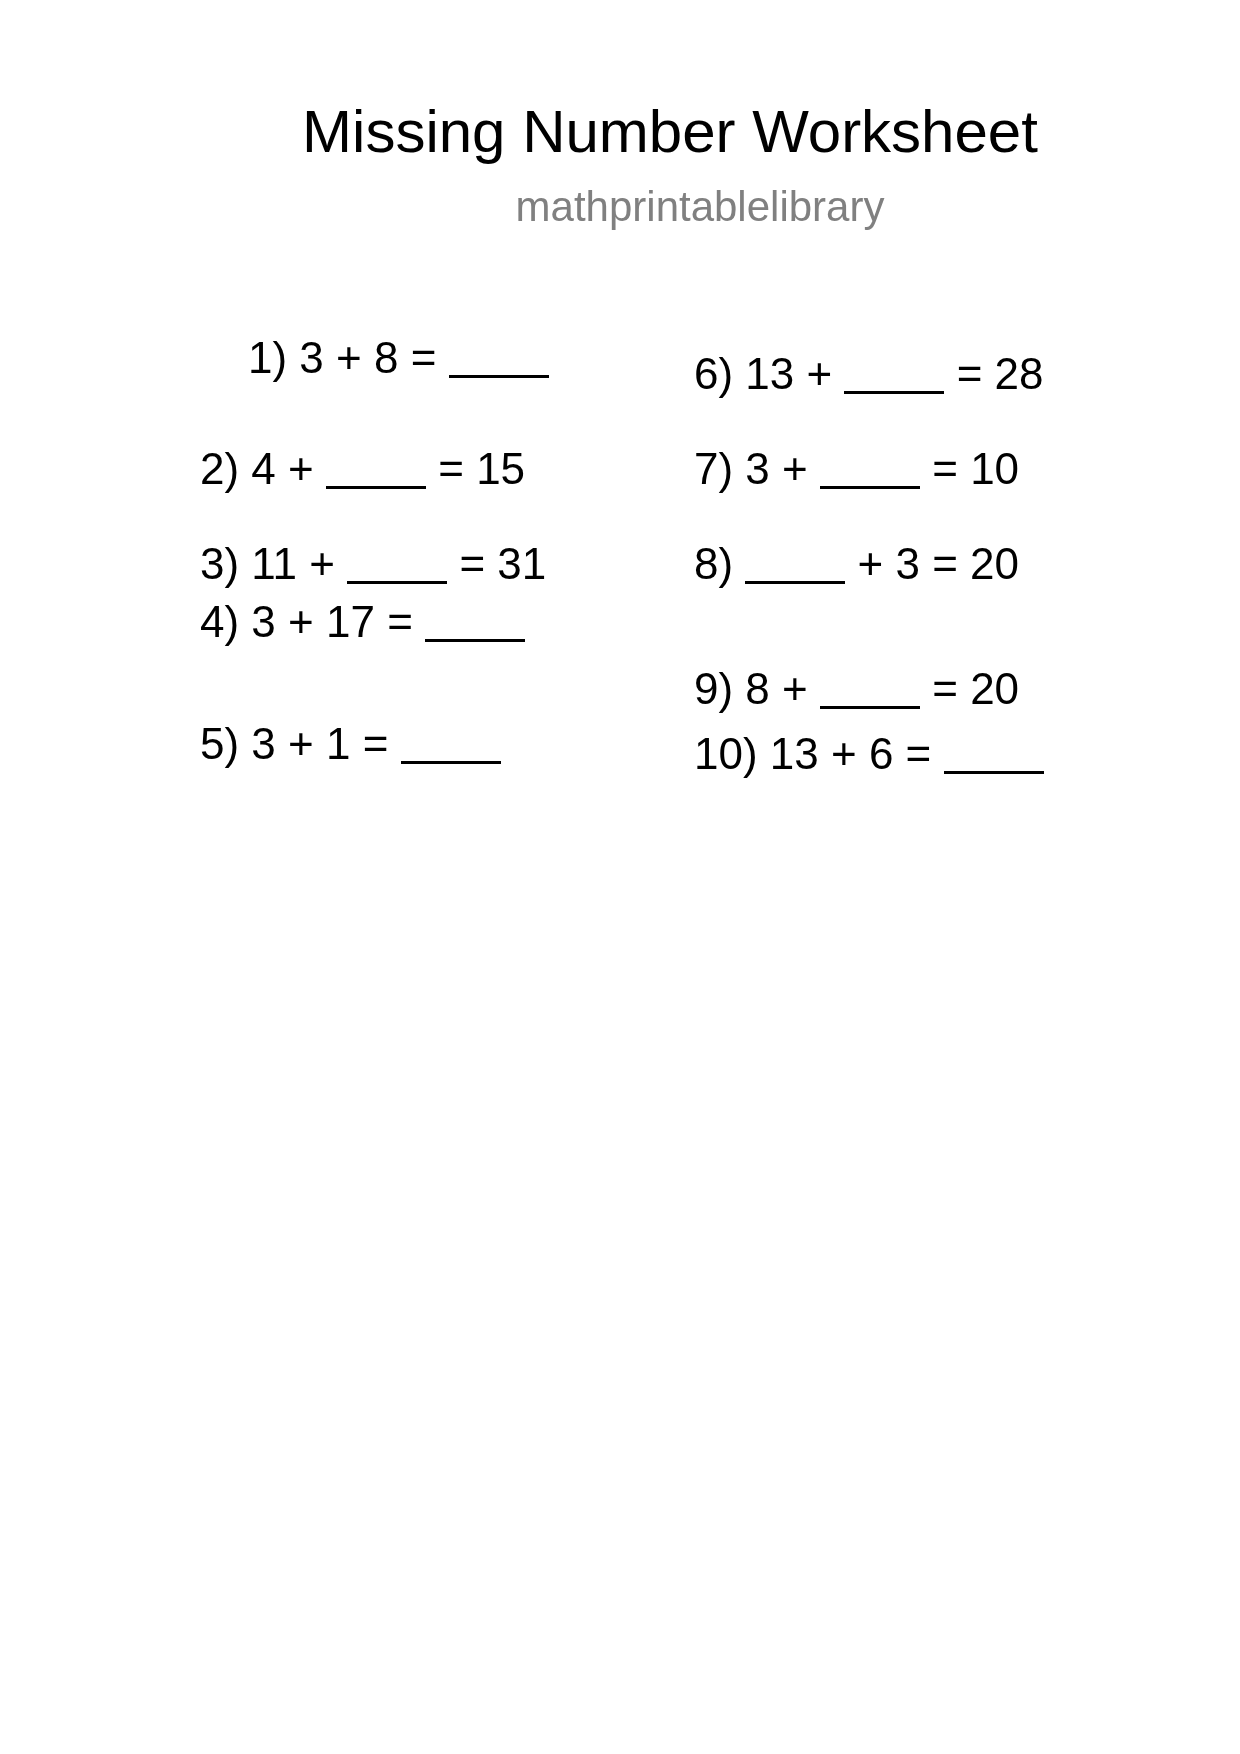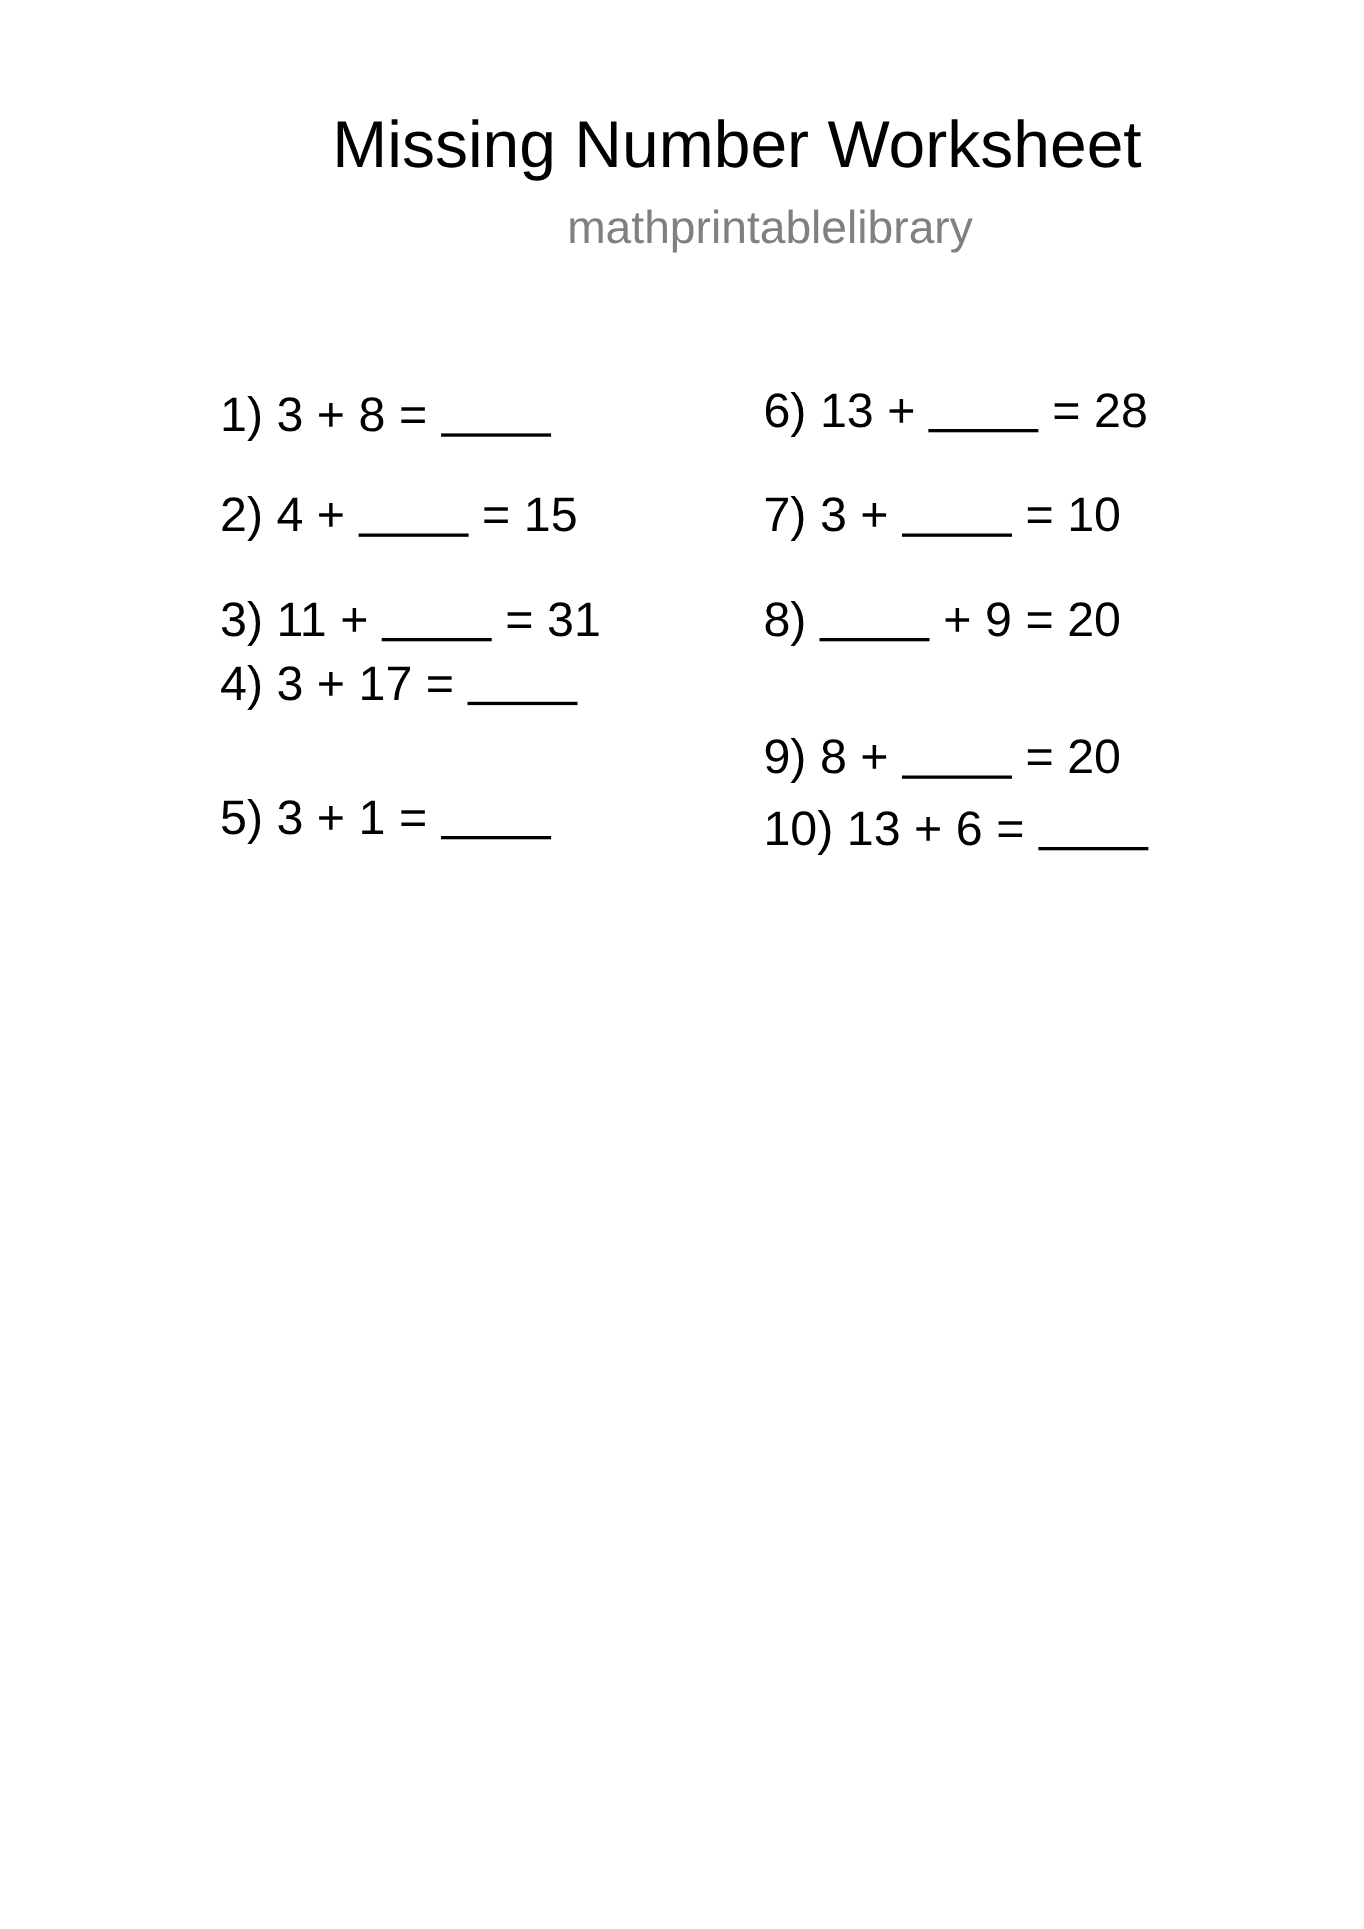--- a/index.html
+++ b/index.html
@@ -54,31 +54,31 @@
       vertical-align: baseline;
       margin-bottom: -5px;
     }
   </style>
 </head>
 <body>
 
 <h1 class="title">Missing Number Worksheet</h1>
 <div class="subtitle">mathprintablelibrary</div>
 
-<div class="problem col-left" style="top:352px;"><span>1)</span> <span>3 + 8 = </span><span class="blank"></span><span></span></div>
+<div class="problem col-left" style="top:332px;margin-left:48px;"><span>1)</span> <span>3 + 8 = </span><span class="blank"></span><span></span></div>
 
 <div class="problem col-left" style="top:443px;"><span>2)</span> <span>4 + </span><span class="blank"></span><span> = 15</span></div>
 
 <div class="problem col-left" style="top:538px;"><span>3)</span> <span>11 + </span><span class="blank"></span><span> = 31</span></div>
 
 <div class="problem col-left" style="top:596px;"><span>4)</span> <span>3 + 17 = </span><span class="blank"></span><span></span></div>
 
 <div class="problem col-left" style="top:718px;"><span>5)</span> <span>3 + 1 = </span><span class="blank"></span><span></span></div>
 
 <div class="problem col-right" style="top:348px;"><span>6)</span> <span>13 + </span><span class="blank"></span><span> = 28</span></div>
 
 <div class="problem col-right" style="top:443px;text-align:center;"><span>7)</span> <span>3 + </span><span class="blank"></span><span> = 10</span></div>
 
-<div class="problem col-right" style="top:538px;"><span>8)</span> <span></span><span class="blank"></span><span> + 9 = 20</span></div>
+<div class="problem col-right" style="top:538px;"><span>8)</span> <span></span><span class="blank"></span><span> + 3 = 20</span></div>
 
 <div class="problem col-right" style="top:633px;margin-top:30px;"><span>9)</span> <span>8 + </span><span class="blank"></span><span> = 20</span></div>
 
 <div class="problem col-right" style="top:728px;"><span>10)</span> <span>13 + 6 = </span><span class="blank"></span><span></span></div>
 
 </body></html>

